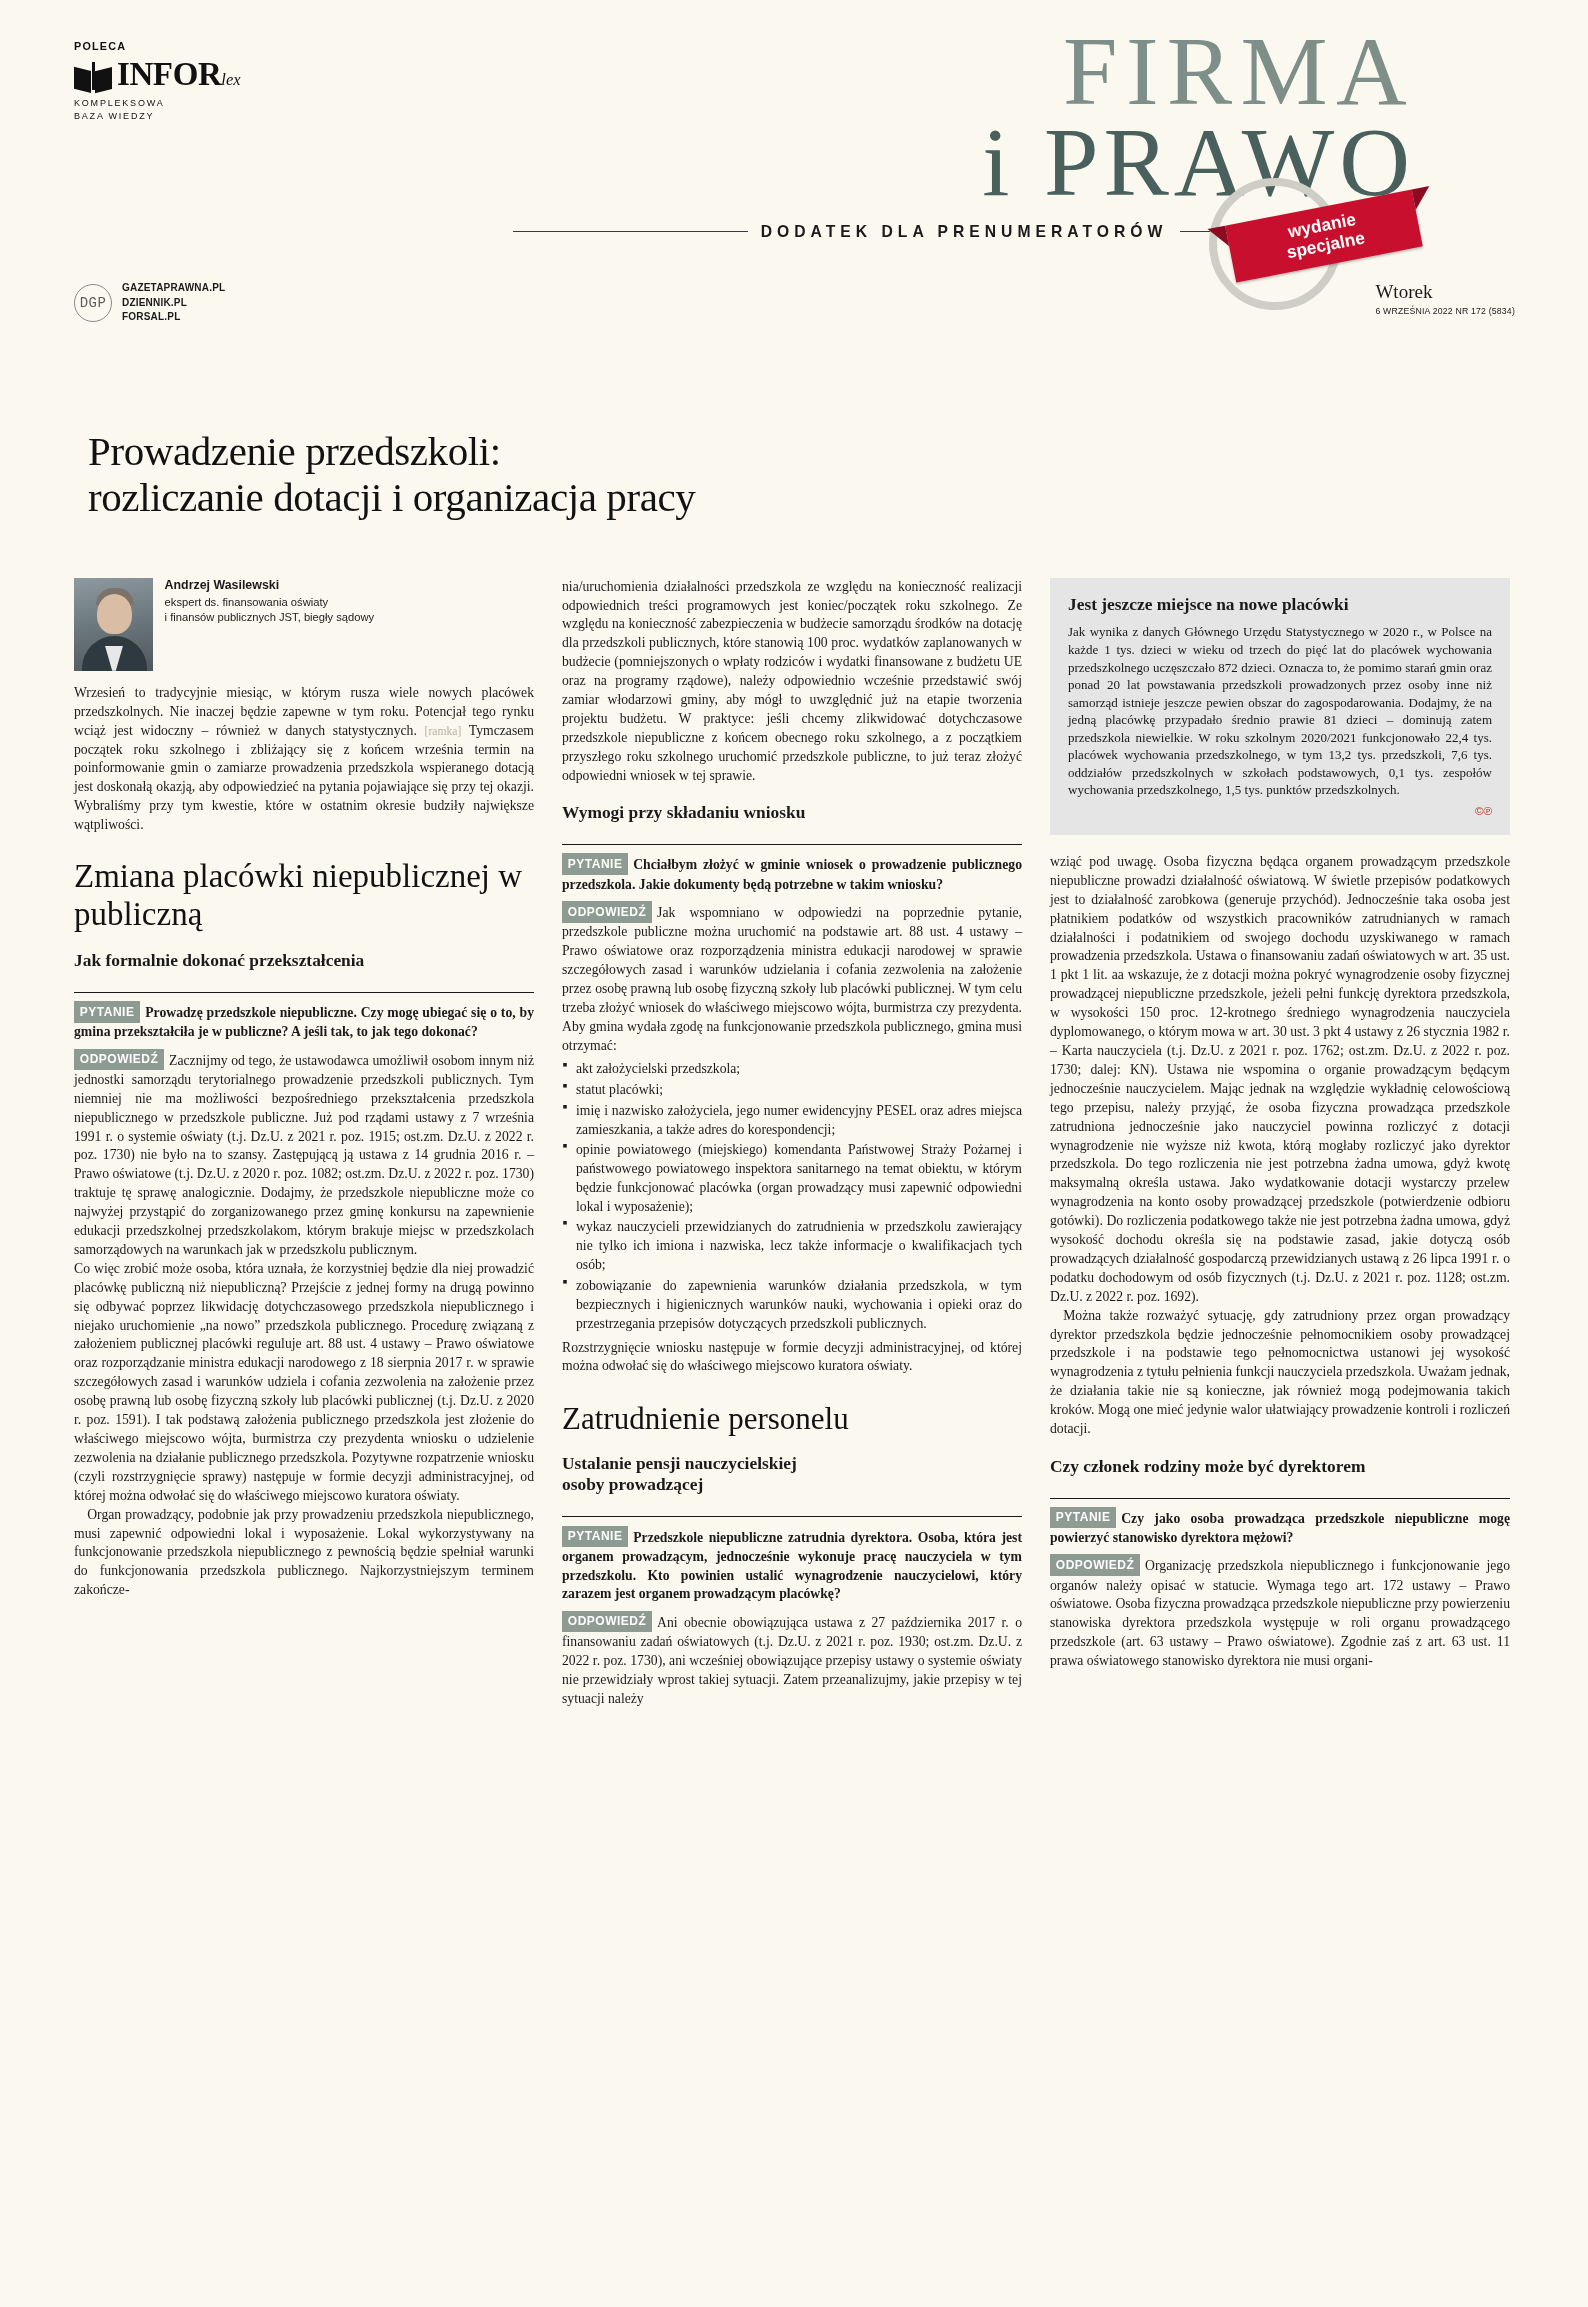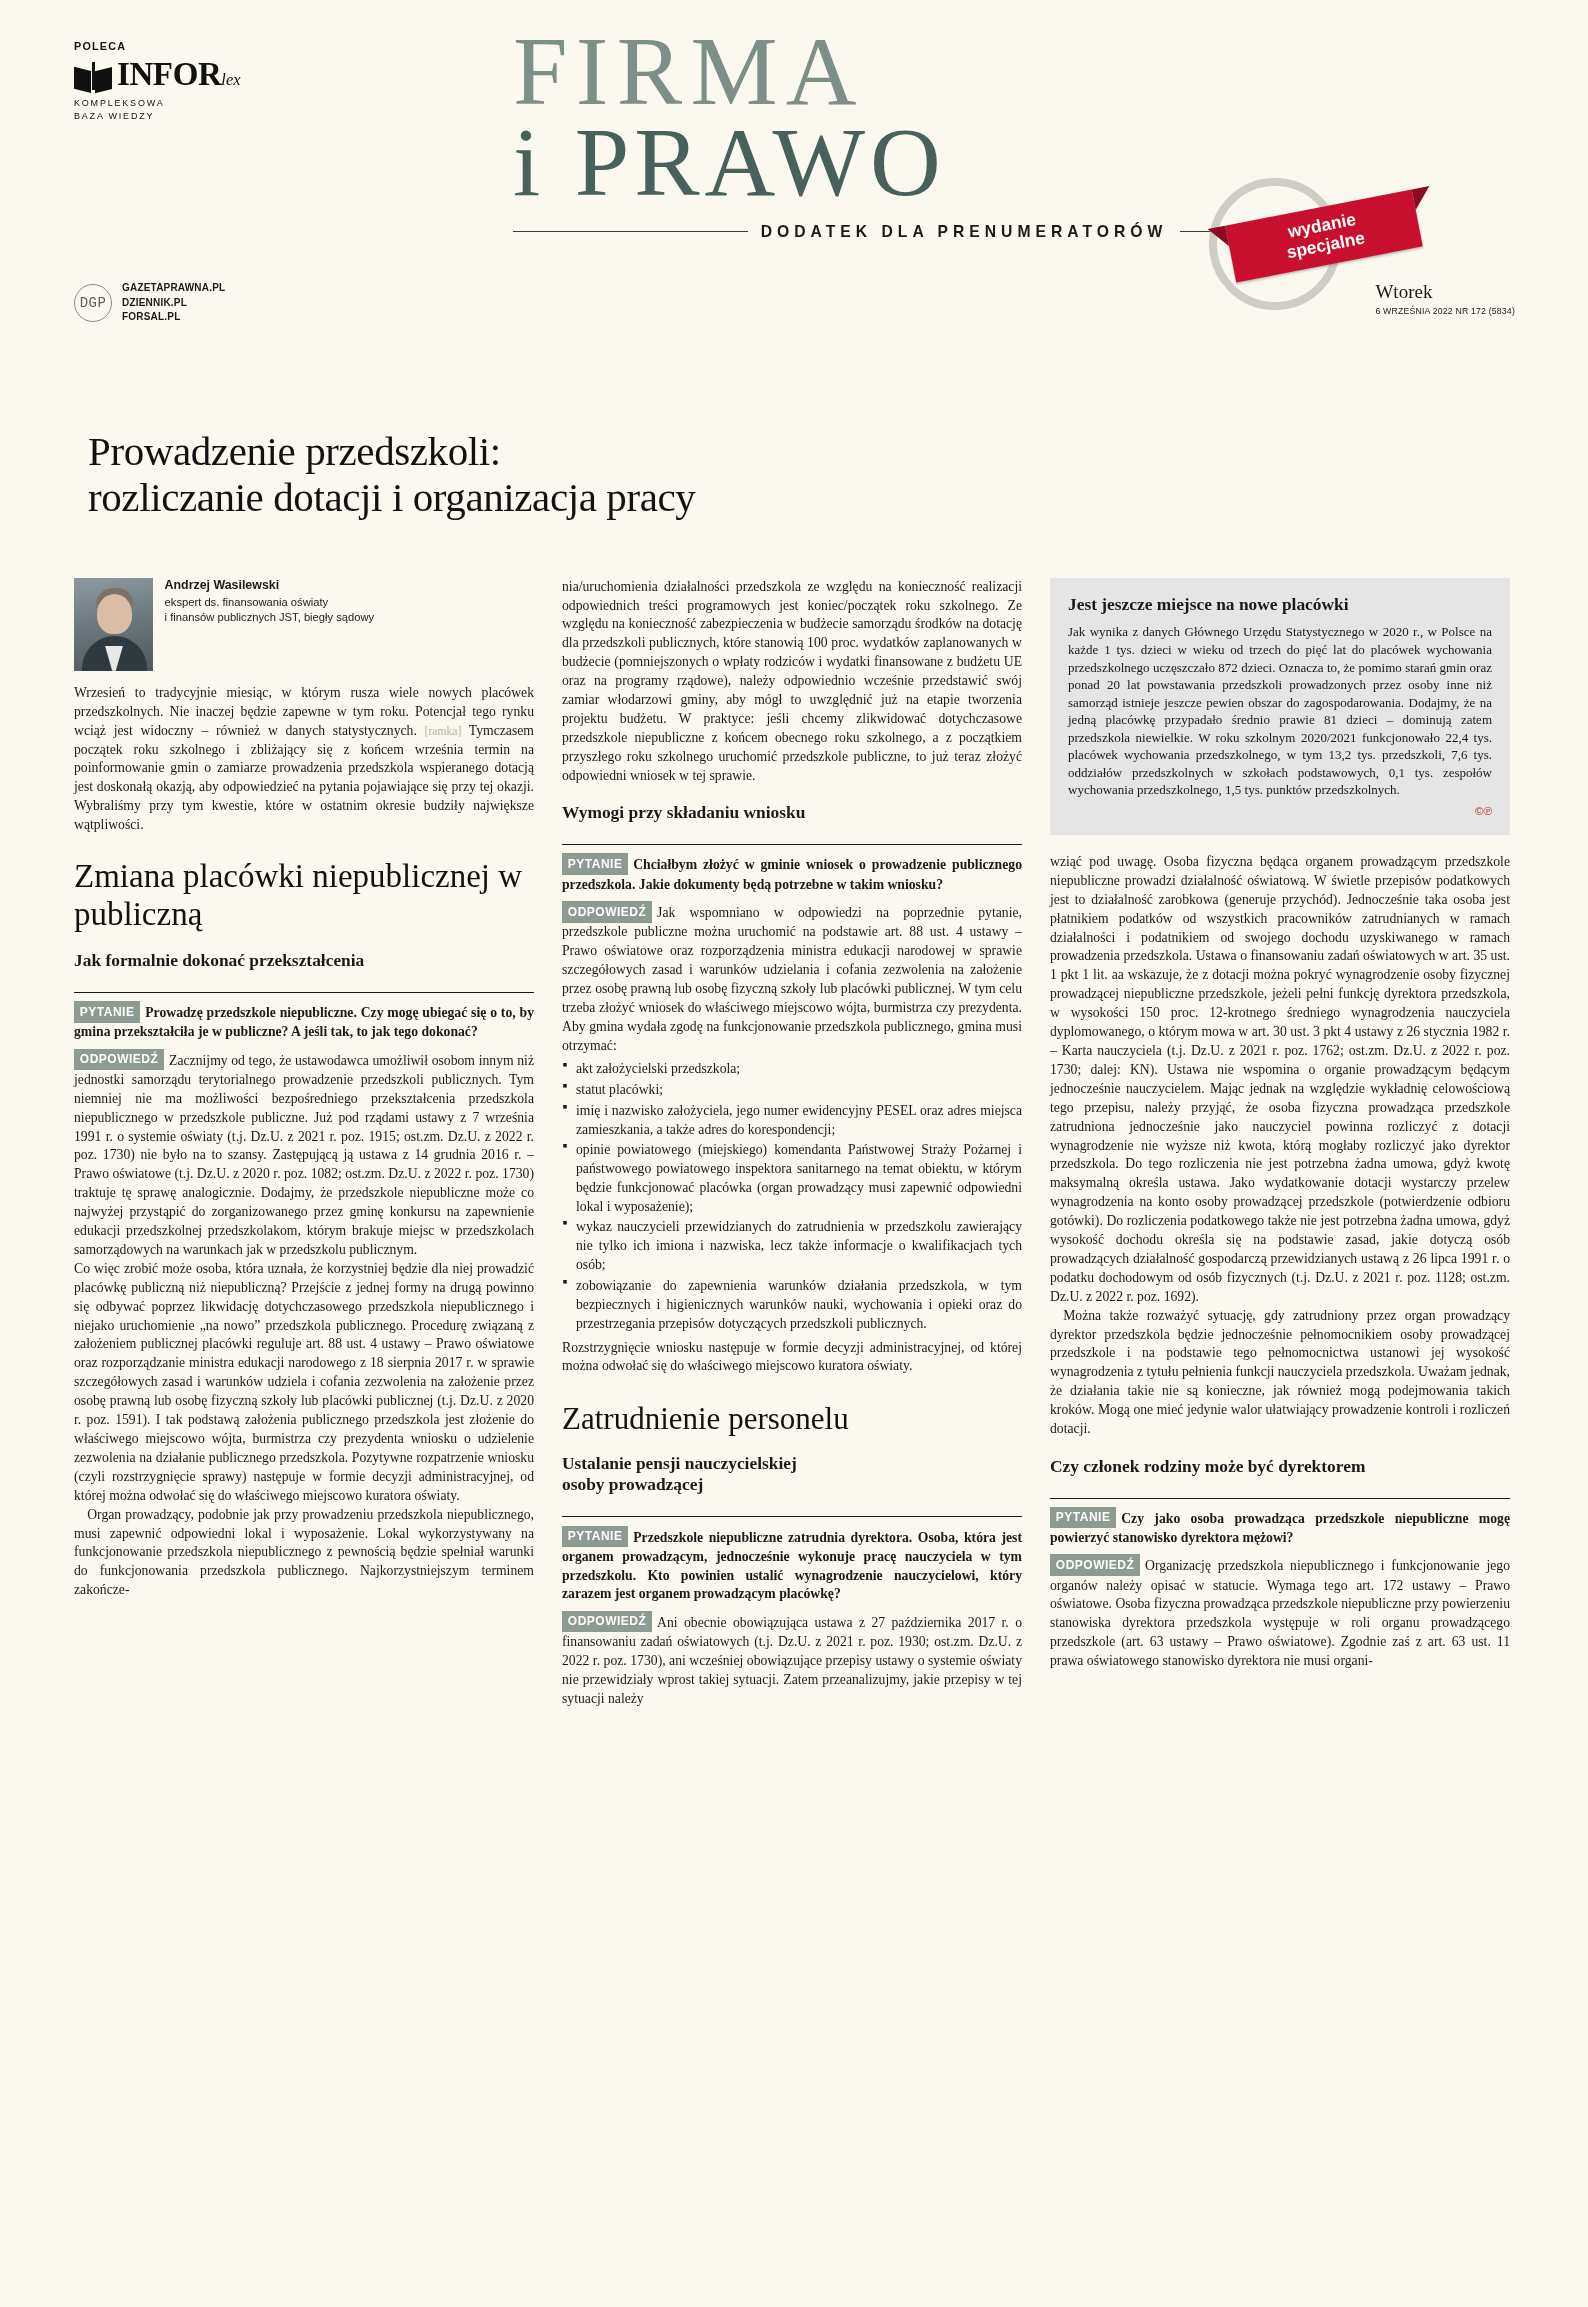--- a/index.html
+++ b/index.html
@@ -91,21 +91,21 @@
     font-weight: bold;
     line-height: 1.45;
     letter-spacing: 0.2px;
   }
 
   .title-zone {
     position: absolute;
     left: 513px;
     top: 25px;
     width: 902px;
-    text-align: left;
+    text-align: right;
   }
   .firma {
     font-family: "Liberation Serif", serif;
     font-size: 98px;
     letter-spacing: 8.3px;
     color: #7e8f8a;
     line-height: 0.95;
     font-weight: normal;
   }
   .iprawo {

